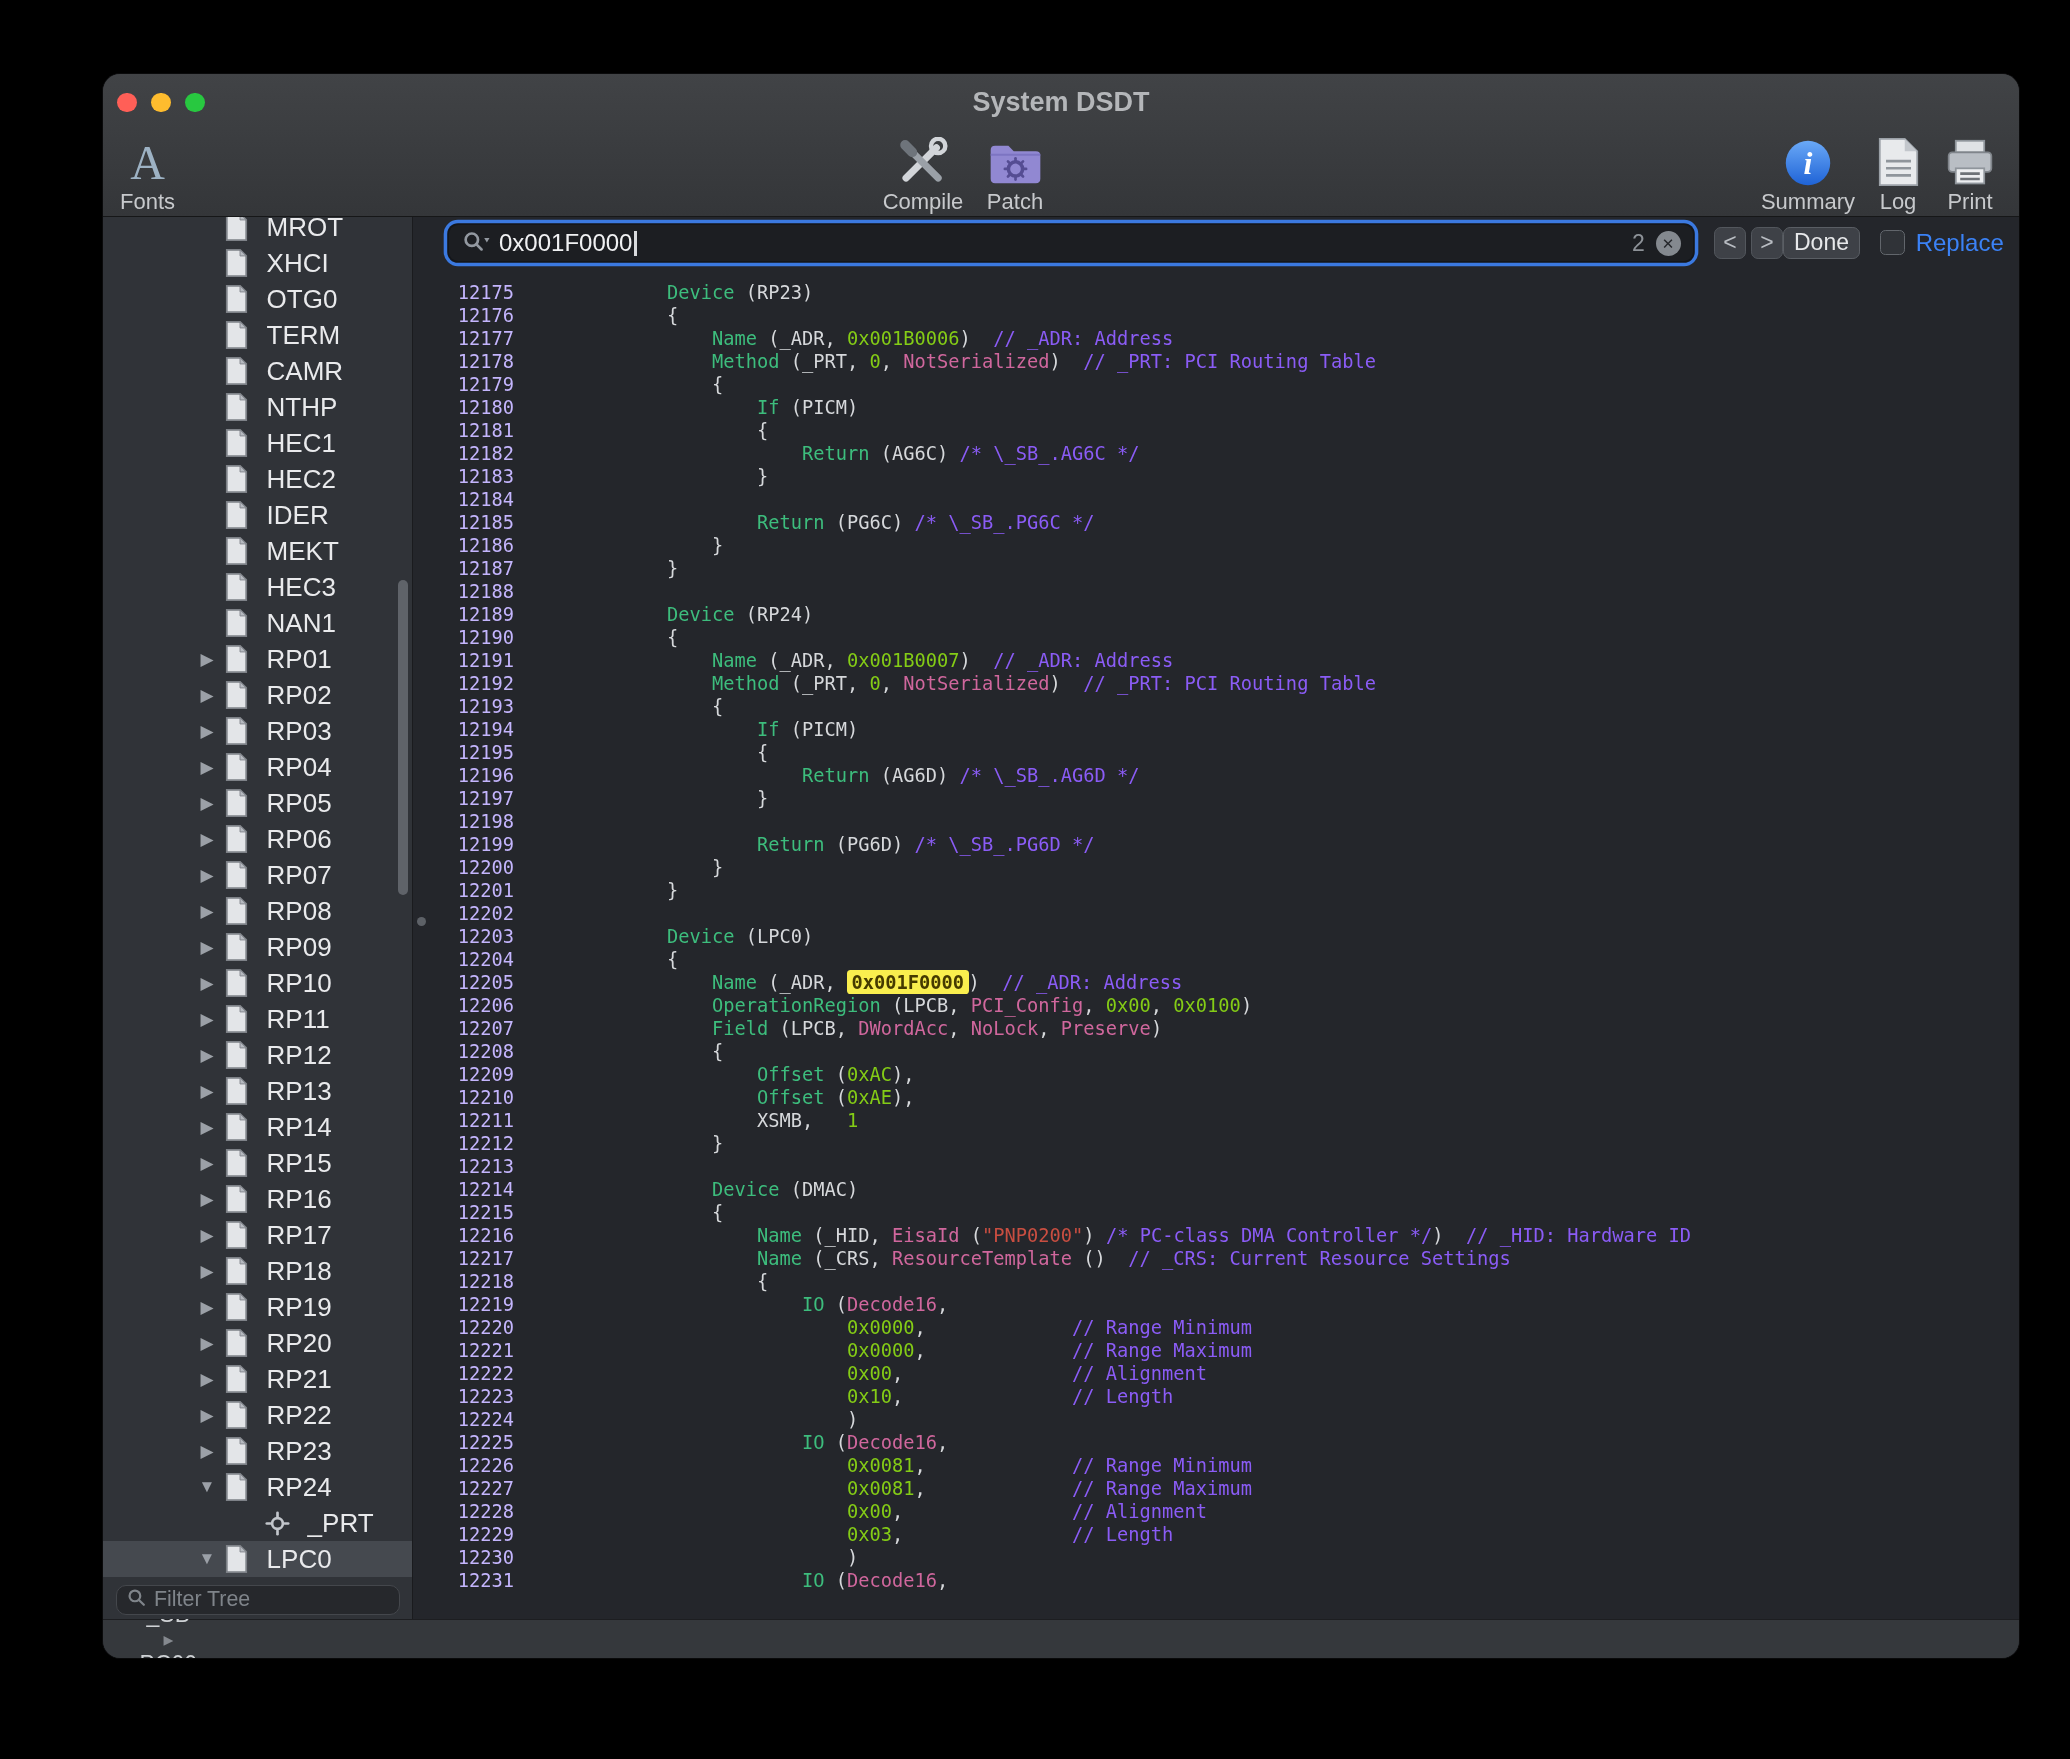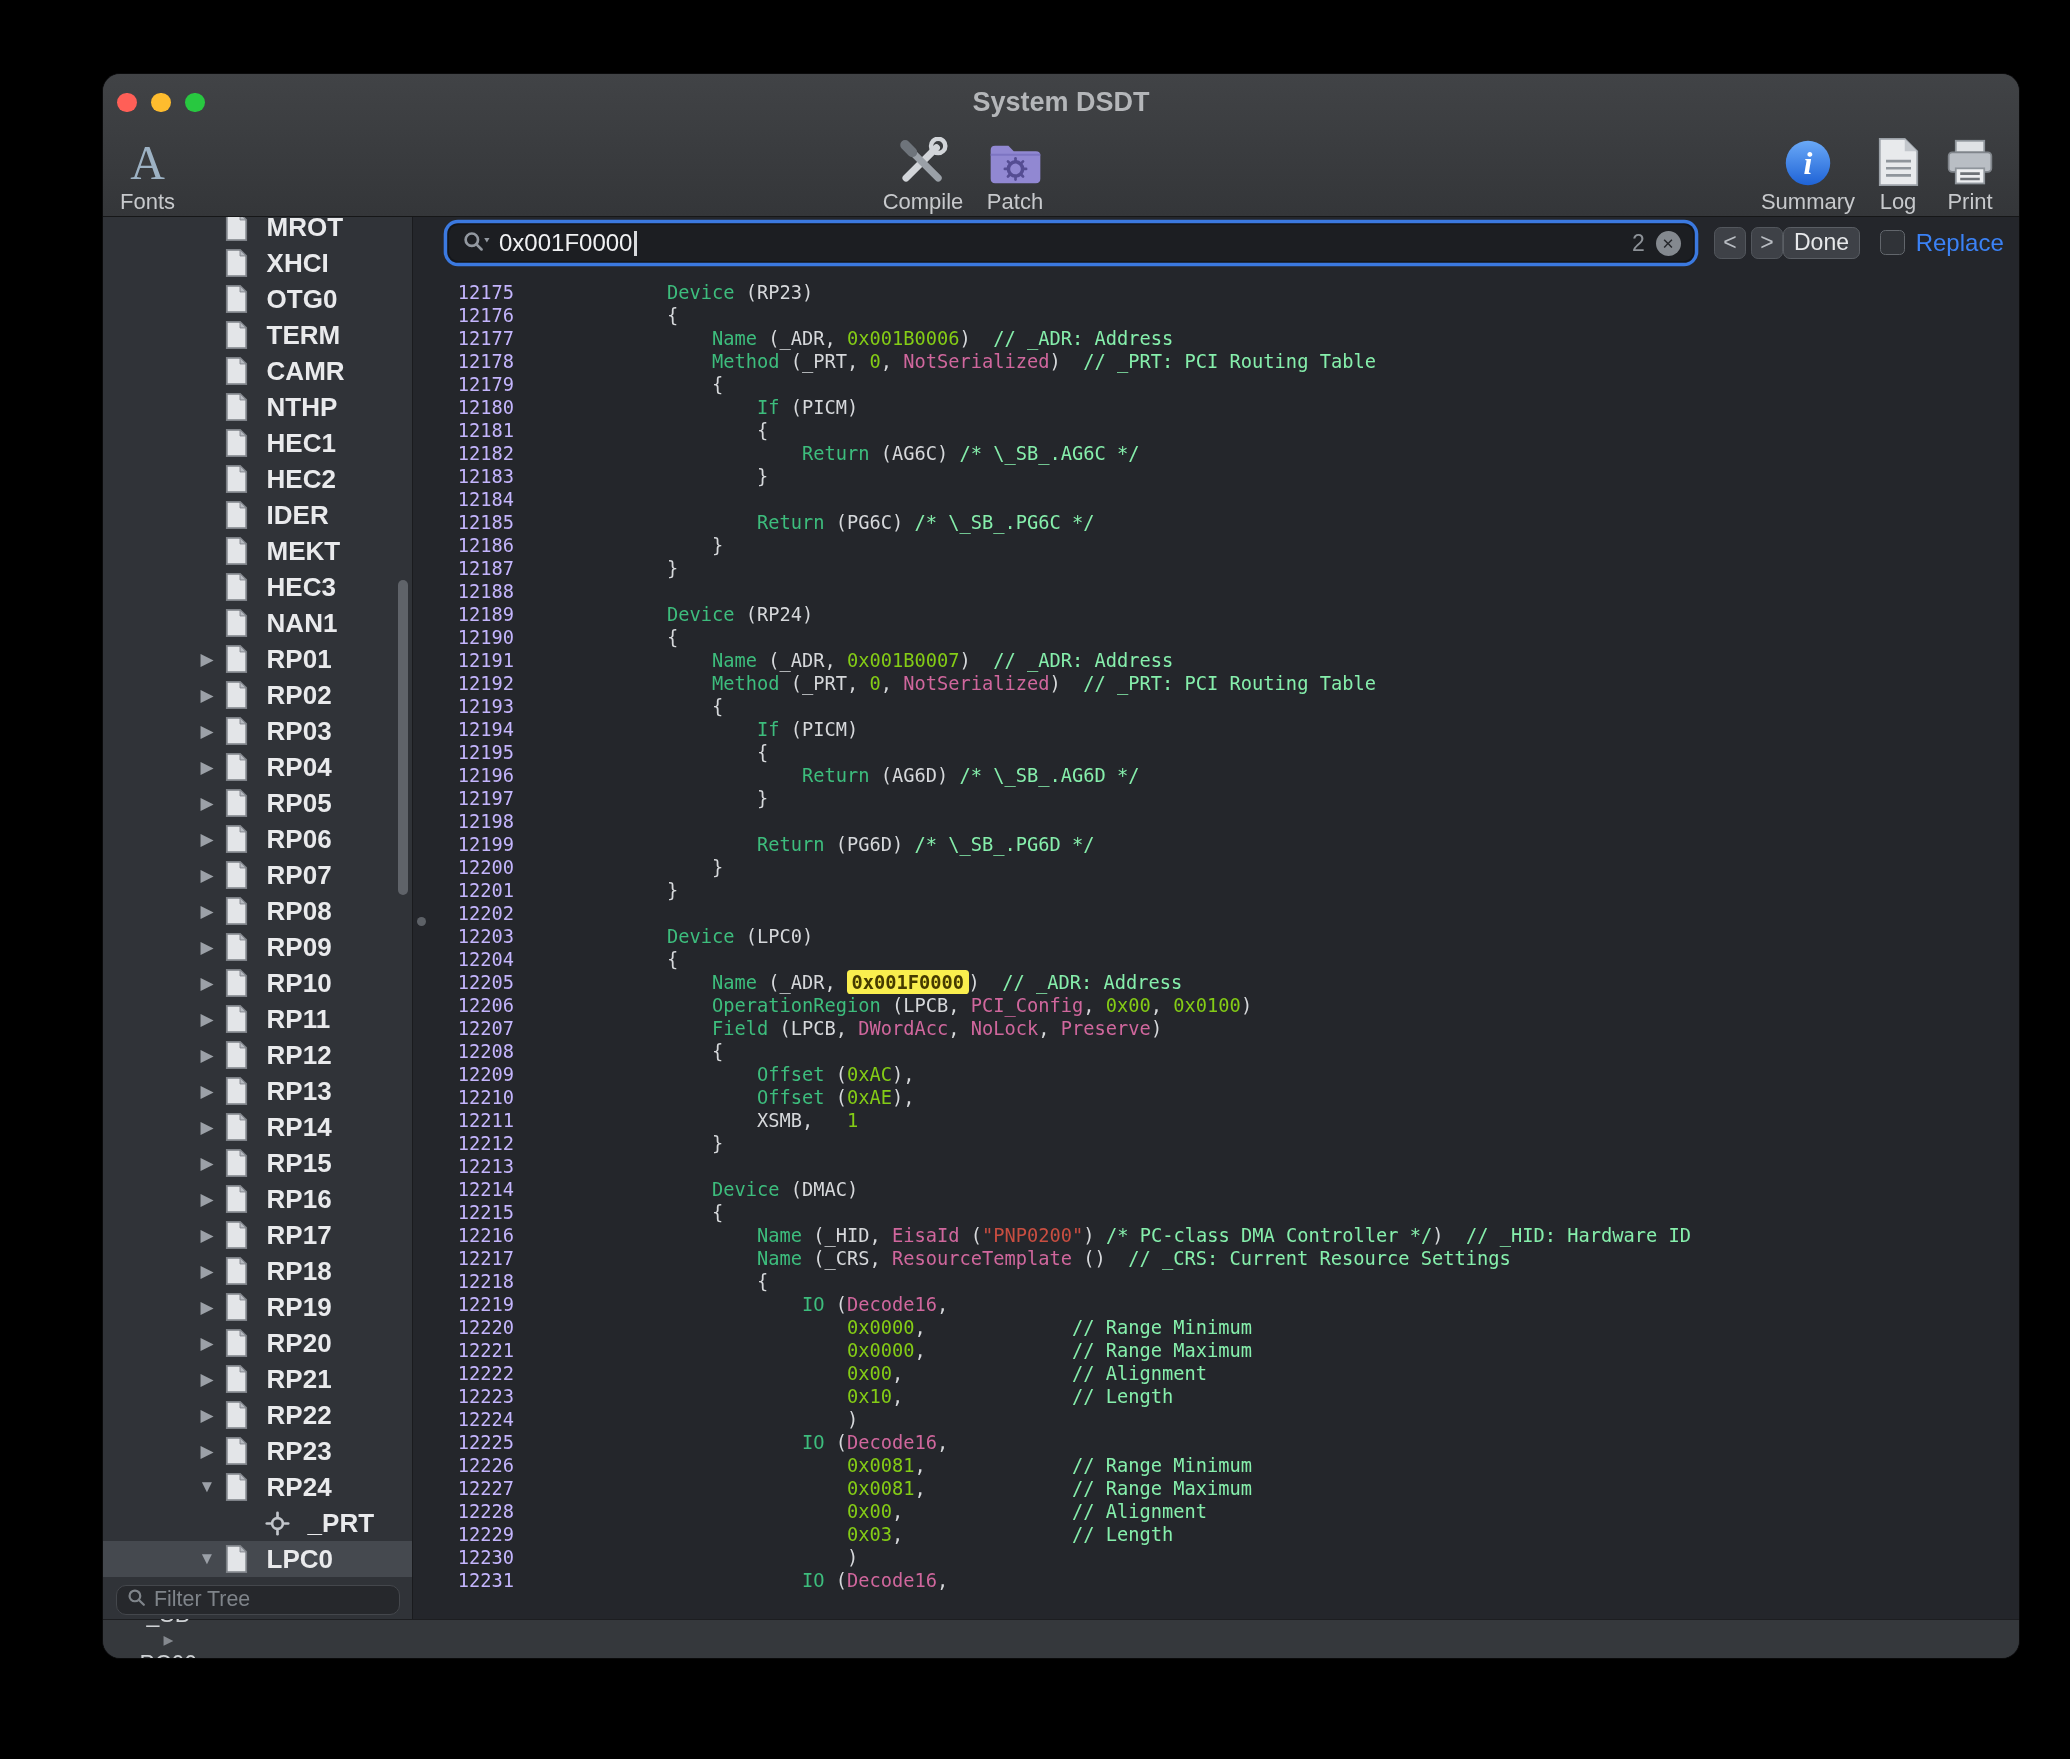--- a/index.html
+++ b/index.html
@@ -37,21 +37,21 @@
 
   
   .sidebar { width:310px; flex:none; background:#303338; border-right:0.9px solid #1a1b1e; position:relative; }
   .tree { position:absolute; top:0; left:0; right:0; bottom:39px; overflow:hidden; }
   .tree-inner { position:relative; margin-top:-8px; }
   .tree-row { display:flex; align-items:center; height:36px; padding-left:89px; }
   .tree-row.child { padding-left:130px; }
   .tree-row.selected { background:#45494f; }
   .arrow { width:30px; flex:none; font-size:17px; color:#9ba0a7; text-align:center; }
   .node-icon { width:28.5px; flex:none; margin-left:1.8px; display:flex; align-items:center; }
-  .node-label { margin-left:14.3px; font-size:26px; font-weight:700; color:#e9eaec; white-space:nowrap; }
+  .node-label { margin-left:14.3px; font-size:26px; font-weight:400; color:#e9eaec; white-space:nowrap; }
   .side-scroll { position:absolute; right:3.6px; top:363px; width:10.7px; height:315px;
                  border-radius:5.3px; background:#5f6369; }
   .filter-row { position:absolute; left:0; right:0; bottom:0; height:39px; padding:4.5px 12.5px; }
   .filter-field { height:30px; background:#26282c; border:0.9px solid #44474c; border-radius:10px;
                   display:flex; align-items:center; padding:0 9px; }
   .filter-ph { font-size:21.4px; color:#7f848a; margin-left:7.1px; }
 
   
   .editor { flex:1; position:relative; background:#24262b; overflow:hidden; }
   .searchrow { position:absolute; top:0; left:0; right:0; height:53px; }
@@ -76,21 +76,21 @@
   .checkbox { width:25px; height:25px; background:#303338; border:1.8px solid #62666c; border-radius:5.3px; flex:none; }
   .replace-label { font-size:24px; color:#3b82f6; }
 
   .code { position:absolute; top:53px; left:0; right:0; bottom:0; padding-top:10.7px;
           font-family:"DejaVu Sans Mono", monospace; font-size:18.7px; }
   .code-line { display:flex; height:23px; line-height:23px; white-space:pre; }
   .lnum { flex:none; width:119px; padding-right:18px; text-align:right; color:#c4b5fd; }
   .ltext { white-space:pre; }
   .seg-p { color:#d6d8db; }
   .seg-k { color:#3dbd7d; }
-  .seg-c { color:#86efac; }
+  .seg-c { color:#8b5cf6; }
   .seg-t { color:#d0679d; }
   .seg-n { color:#84cc16; }
   .seg-s { color:#c94e41; }
   .seg-hl { background:#f9ee4e; color:#453a00; border-radius:3.6px; padding:1.8px 4.5px; font-weight:bold; }
   .editor-grip { position:absolute; left:3.6px; top:700px; width:9px; height:9px;
                  border-radius:50%; background:#5d6167; }
 
   
   .bottombar { height:39px; flex:none; background:#35383c; border-top:0.9px solid #1d1e21;
                display:flex; align-items:center; padding-left:34px; }

